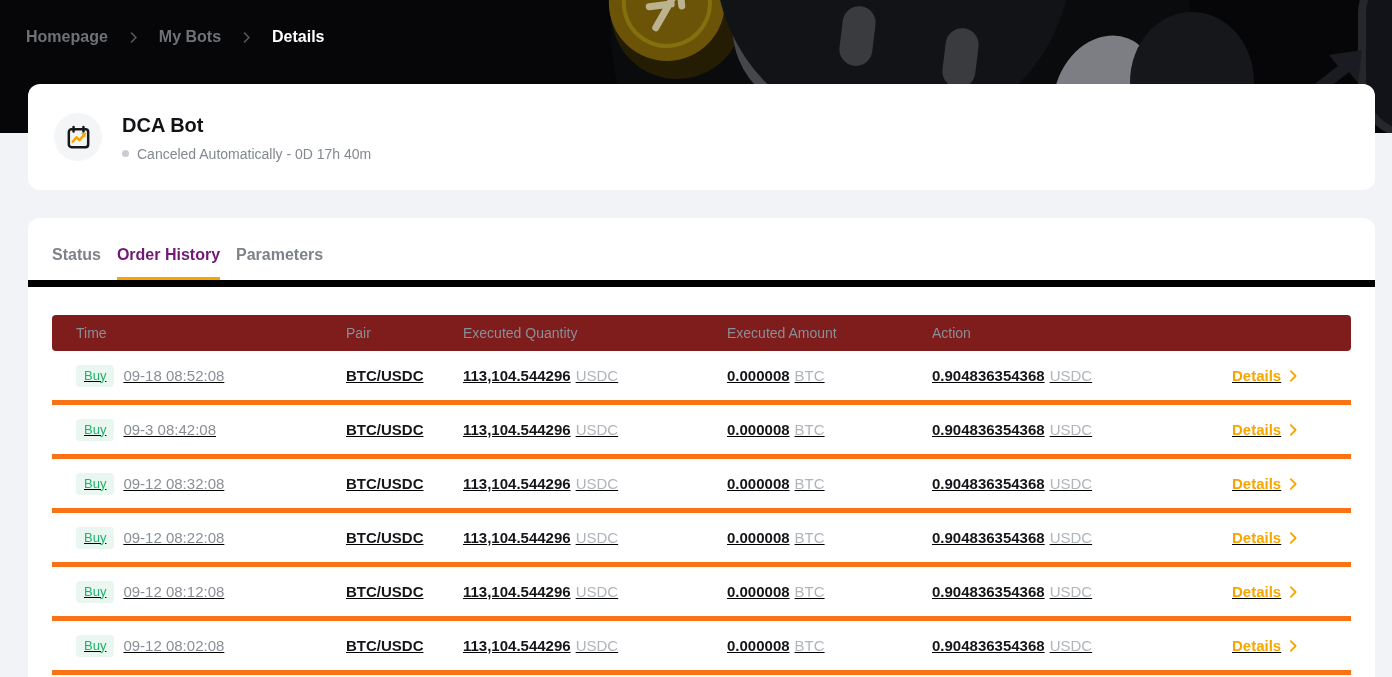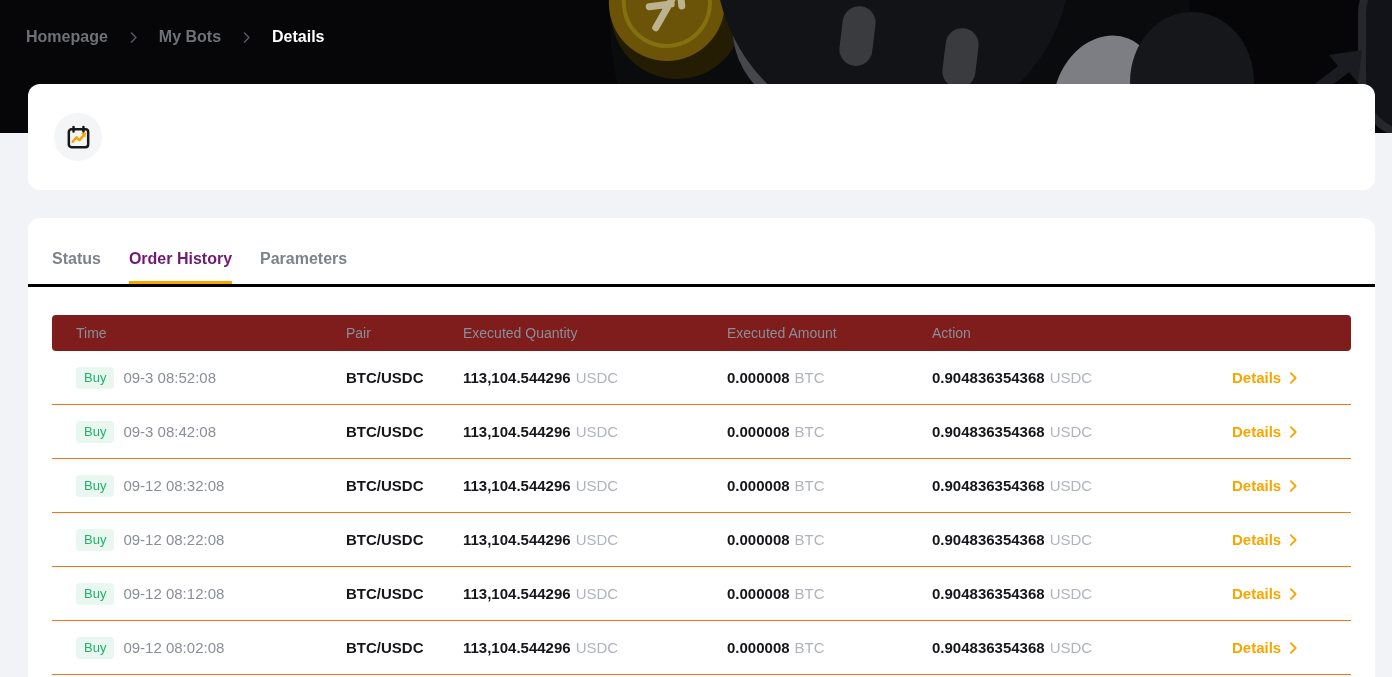--- a/index.html
+++ b/index.html
@@ -30,41 +30,41 @@
     display:flex; align-items:center; justify-content:center; flex:0 0 auto;
   }
   .bot-info { margin-left:20px; }
   .bot-title { font-size:20px; font-weight:700; color:#121317; line-height:24px; }
   .status-line { margin-top:9px; display:flex; align-items:center; gap:8px; }
   .status-dot { width:7px; height:7px; border-radius:50%; background:#c9ccd1; }
   .status-text { font-size:14px; color:#84888f; }
   
   .panel { margin-top:28px; min-height:500px; border-radius:12px 12px 0 0; }
   .tabs {
-    display:flex; gap:28px; padding:0 24px; height:69px;
-    align-items:flex-end; border-bottom:3px solid #000000;
+    display:flex; gap:16px; padding:0 24px; height:69px;
+    align-items:flex-end; border-bottom:7px solid #000000;
   }
   .tab {
     font-size:16px; font-weight:600; color:#7e828a;
     padding-bottom:13px; border-bottom:3px solid transparent;
     background:none; cursor:pointer; white-space:nowrap;
   }
   .tab.active { color:#701a75; font-weight:700; border-bottom-color:#f7a600; }
   
   .table { margin:28px 24px 0; }
   .thead, .trow {
     display:grid;
     grid-template-columns:270px 117px 264px 205px 300px 1fr;
     align-items:center; padding-left:24px; white-space:nowrap;
   }
   .thead {
     height:36px; background:#7f1d1d; border-radius:4px;
     font-size:14px; color:#8a8e96; font-weight:400;
   }
-  .trow { height:54px; border-bottom:1px solid #f97316; font-size:15px; }
+  .trow { height:54px; border-bottom:5px solid #f97316; font-size:15px;text-decoration:underline; }
   .cell-time { display:flex; align-items:center; gap:9px; color:#8a8e96; }
   .badge-buy {
     display:inline-block; background:#e9f7f0; color:#20b26c;
     font-size:13px; line-height:16px; padding:3px 8px; border-radius:4px;
   }
   .cell-pair { font-weight:700; color:#15161a; }
   .num { font-weight:700; color:#15161a; }
   .unit { font-weight:400; color:#b0b4bb; margin-left:5px; }
   .cell-action { display:flex; align-items:center; gap:5px; color:#f7a600; font-weight:700; cursor:pointer; }
 </style>
@@ -115,20 +115,27 @@
 
   <section class="card bot-card">
     <div class="bot-icon-wrap">
       <svg width="27" height="27" viewBox="0 0 24 24" fill="none">
         <path d="M7.6 2.6 v4 M16.4 2.6 v4" stroke="#17181a" stroke-width="2.2" stroke-linecap="round"></path>
         <rect x="3.4" y="4.7" width="17.2" height="15.9" rx="2.4" stroke="#17181a" stroke-width="2.2" fill="none"></rect>
         <path d="M6.9 15.8 l3.3-4 2.6 2.5 3.4-3.8" stroke="#f7a600" stroke-width="2.2" fill="none" stroke-linecap="round" stroke-linejoin="round"></path>
         <path d="M14.2 8.2 l4.5-0.6 -0.6 4.5 z" fill="#f7a600"></path>
       </svg>
     </div>
+    <div class="bot-info">
+      <h1 class="bot-title">DCA Bot</h1>
+      <div class="status-line">
+        <span class="status-dot"></span>
+        <span class="status-text">Canceled Automatically - 0D 17h 40m</span>
+      </div>
+    </div>
   </section>
 
   <section class="card panel">
     <div class="tabs">
       <button class="tab" style="border:none;border-bottom:3px solid transparent;">Status</button>
       <button class="tab active" style="border-top: none; border-right: none; border-left: none; border-image: initial; border-bottom: 3px solid rgb(247, 166, 0);">Order History</button>
       <button class="tab" style="border:none;border-bottom:3px solid transparent;">Parameters</button>
     </div>
 
     <div class="table">
@@ -136,21 +143,21 @@
         <span>Time</span>
         <span>Pair</span>
         <span>Executed Quantity</span>
         <span>Executed Amount</span>
         <span>Action</span>
       </div>
       <div>
           <div class="trow">
     <span class="cell-time">
       <span class="badge-buy">Buy</span>
-      <span>09-3 08:52:08</span>
+      <span>09-18 08:52:08</span>
     </span>
     <span class="cell-pair">BTC/USDC</span>
     <span>
       <span class="num">113,104.544296</span><span class="unit">USDC</span>
     </span>
     <span>
       <span class="num">0.000008</span><span class="unit">BTC</span>
     </span>
     <span>
       <span class="num">0.904836354368</span><span class="unit">USDC</span>

